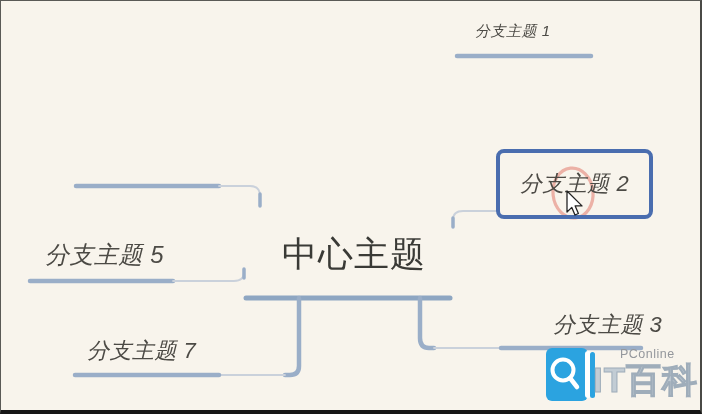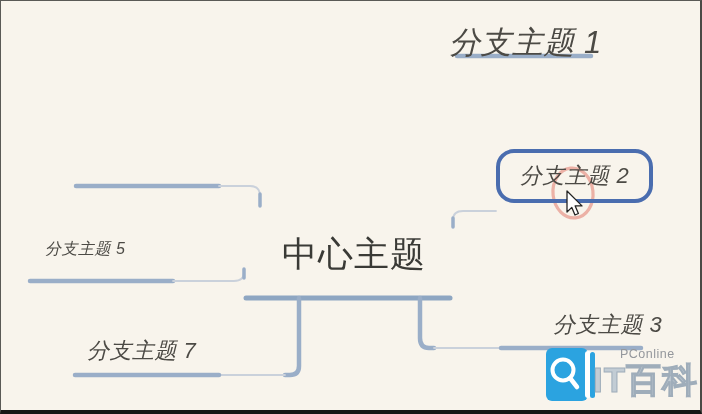--- a/index.html
+++ b/index.html
@@ -24,37 +24,37 @@
   .stub{stroke:var(--line,#9aaec8);stroke-width:3.5;fill:none;stroke-linecap:round;}
   .central-line{stroke:var(--line_central,#8ea6c2);stroke-width:5;fill:none;stroke-linecap:round;}
   .ring{stroke:var(--click_ring,#e06e5f);stroke-width:3.2;fill:none;opacity:.5;}
   .topic{
     position:absolute;z-index:2;
     color:var(--text,#4c4a45);
     font-style:italic;
     white-space:nowrap;
     letter-spacing:.5px;
   }
-  .b1{left:448px;top:21px;font-size:31px;}
+  .b1{left:474px;top:21px;font-size:15px;}
   .b3{left:516px;top:309px;font-size:22px;margin-left:36px;}
   .b4{left:86px;top:335px;font-size:22px;}
-  .b5{left:44px;top:238px;font-size:16px;}
+  .b5{left:44px;top:238px;font-size:24px;}
   .b6{left:91px;top:145px;font-size:22px;}
   .central{
     position:absolute;z-index:2;left:281px;top:230px;
     font-size:35px;font-weight:500;font-style:normal;
     color:var(--central_text,#3a3a36);
     letter-spacing:1px;white-space:nowrap;text-align:center;
   }
   .selected-box{
     position:absolute;z-index:2;
-    left:495px;top:148px;width:157px;height:54px;
+    left:495px;top:148px;width:157px;height:70px;
     box-sizing:border-box;
     border:4px solid var(--selection_border,#4a6daf);
-    border-radius:18px;
+    border-radius:8px;
     display:flex;align-items:center;justify-content:center;
     font-size:22px;font-style:italic;color:var(--text,#4c4a45);
     letter-spacing:.5px;white-space:nowrap;
   }
   .wm-brand{
     position:absolute;z-index:4;left:619px;top:346px;
     font-size:12.5px;color:var(--watermark_gray,#94979c);
     letter-spacing:.5px;white-space:nowrap;text-align:center;
   }
   .wm-title{

